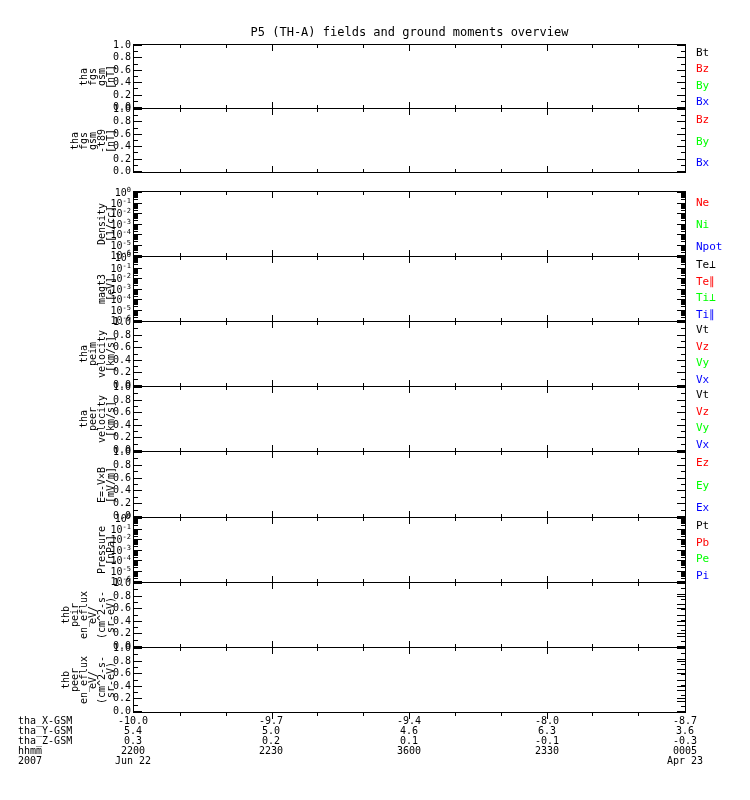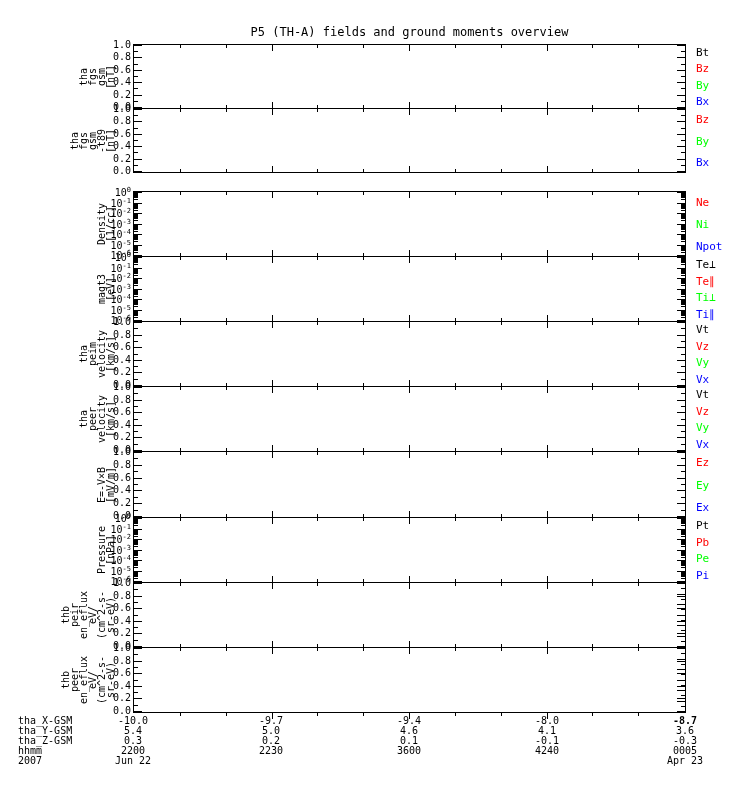--- a/index.html
+++ b/index.html
@@ -890,36 +890,36 @@
         <div class="vcol" style="left: -33px; top: 32px;">(cm^2-s-</div>
         <div class="vcol" style="left: -24px; top: 32px;">sr-eV)</div>
       </div>
     </div>
   <div id="var-label-area">
       <div class="vlname" style="top: 716px;">tha_X-GSM</div>
       <div class="vlval" style="left: 91px; top: 716px;">-10.0</div>
       <div class="vlval" style="left: 229px; top: 716px;">-9.7</div>
       <div class="vlval" style="left: 367px; top: 716px;">-9.4</div>
       <div class="vlval" style="left: 505px; top: 716px;">-8.0</div>
-      <div class="vlval" style="left: 643px; top: 716px; font-weight: bold;">-8.7</div>
+      <div class="vlval" style="left: 643px; top: 716px;">-8.7</div>
       <div class="vlname" style="top: 726px;">tha_Y-GSM</div>
       <div class="vlval" style="left: 91px; top: 726px;">5.4</div>
       <div class="vlval" style="left: 229px; top: 726px;">5.0</div>
       <div class="vlval" style="left: 367px; top: 726px;">4.6</div>
-      <div class="vlval" style="left: 505px; top: 726px;">4.1</div>
+      <div class="vlval" style="left: 505px; top: 726px;">6.3</div>
       <div class="vlval" style="left: 643px; top: 726px;">3.6</div>
       <div class="vlname" style="top: 736px;">tha_Z-GSM</div>
       <div class="vlval" style="left: 91px; top: 736px;">0.3</div>
       <div class="vlval" style="left: 229px; top: 736px;">0.2</div>
       <div class="vlval" style="left: 367px; top: 736px;">0.1</div>
       <div class="vlval" style="left: 505px; top: 736px;">-0.1</div>
       <div class="vlval" style="left: 643px; top: 736px;">-0.3</div>
       <div class="vlname" style="top: 746px;">hhmm</div>
       <div class="vlval" style="left: 91px; top: 746px;">2200</div>
       <div class="vlval" style="left: 229px; top: 746px;">2230</div>
       <div class="vlval" style="left: 367px; top: 746px;">3600</div>
-      <div class="vlval" style="left: 505px; top: 746px;">4240</div>
+      <div class="vlval" style="left: 505px; top: 746px;">2330</div>
       <div class="vlval" style="left: 643px; top: 746px;">0005</div>
       <div class="vlname" style="top: 756px;">2007</div>
       <div class="vlval" style="left: 91px; top: 756px;">Jun 22</div>
       <div class="vlval" style="left: 643px; top: 756px;">Apr 23</div>
     </div>
 </div>
 
 </body></html>

